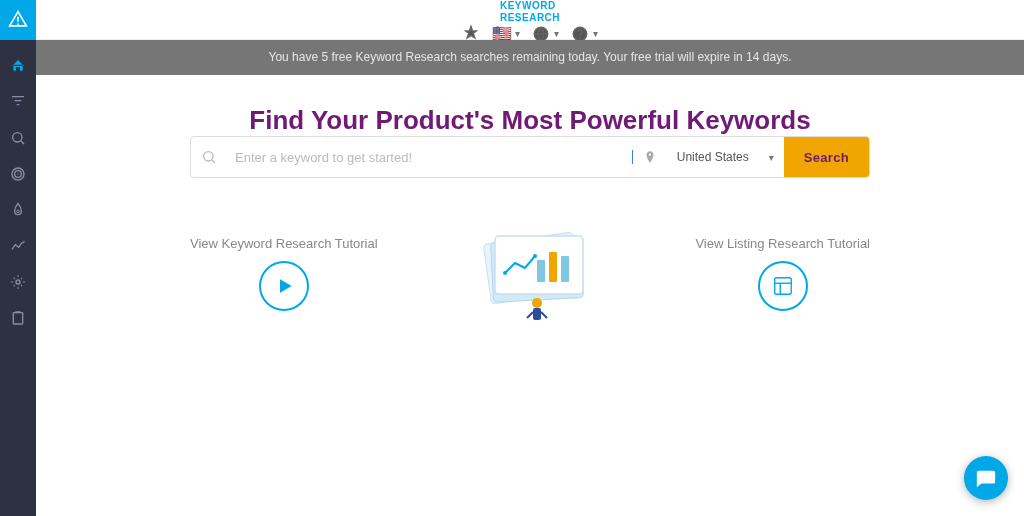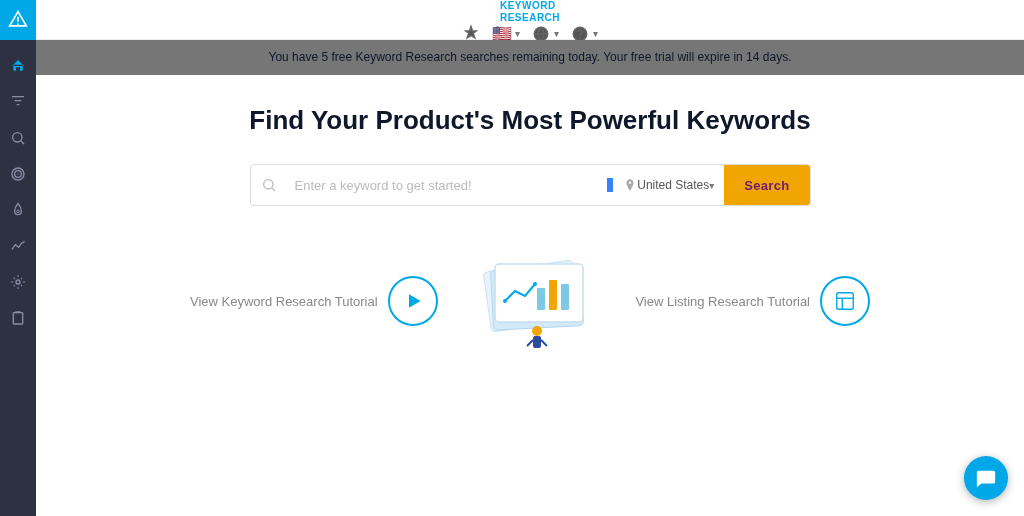--- a/index.html
+++ b/index.html
@@ -78,52 +78,51 @@
 
     
     .banner {
       background: #767676;
       padding: 8px 16px;
       text-align: center;
       font-size: 13px;
       color: #e0e0e0;
       line-height: 1.6;
     }
-    .banner-line1 { font-size: 12px; color: #0f172a; }
+    .banner-line1 { font-size: 12px; color: #e5e5e5; }
     .banner-line2 { font-size: 14px; color: #e8e8e8; }
     .banner-link {
       color: #00a8e8;
       font-weight: 700;
       text-decoration: underline;
       cursor: pointer;
     }
 
     
     .page-content {
       flex: 1;
       display: flex;
       flex-direction: column;
       align-items: center;
       padding: 30px 20px 20px;
       position: relative;
     }
 
     .page-title {
-      color: #0f172a;
+      color: #701a75;
       font-size: 26px;
       font-weight: 700;
-      margin-bottom: 28px;
       text-align: center;
     }
 
     
     .search-bar {
       display: flex;
       align-items: center;
-      width: 561px;
+      width: 680px;
       border: 1px solid #ddd;
       border-radius: 4px;
       overflow: hidden;
       height: 42px;
       margin-bottom: 40px;
     }
     .search-icon-wrap {
       padding: 0 10px;
       color: #aaa;
       display: flex; align-items: center;
@@ -134,23 +133,23 @@
       outline: none;
       font-size: 13px;
       color: #333;
       height: 100%;
       padding: 0 8px;
     }
     .search-input::placeholder { color: #bbb; }
     .location-wrap {
       display: flex;
       align-items: center;
-      border-left: 6px solid #3b82f6;
+      border-left: 1px solid #3b82f6;
       padding: 0 10px;
-      gap: 0;
+      gap: 20px;
       color: #555;
       font-size: 12px;
       cursor: pointer;
     }
     .location-wrap svg { width: 14px; height: 14px; fill: #aaa; }
     .search-btn {
       background: #f0a500;
       color: #701a75;
       border: none;
       padding: 0 20px;
@@ -163,21 +162,21 @@
 
     
     .tutorials {
       display: flex;
       align-items: center;
       width: 680px;
       justify-content: space-between;
     }
     .tutorial-item {
       display: flex;
-      flex-direction: row;
+      flex-direction: column;
       align-items: center;
       gap: 10px;
       cursor: pointer;
     }
     .tutorial-label {
       font-size: 13px;
       color: #888;
     }
     .play-btn {
       width: 50px; height: 50px;

